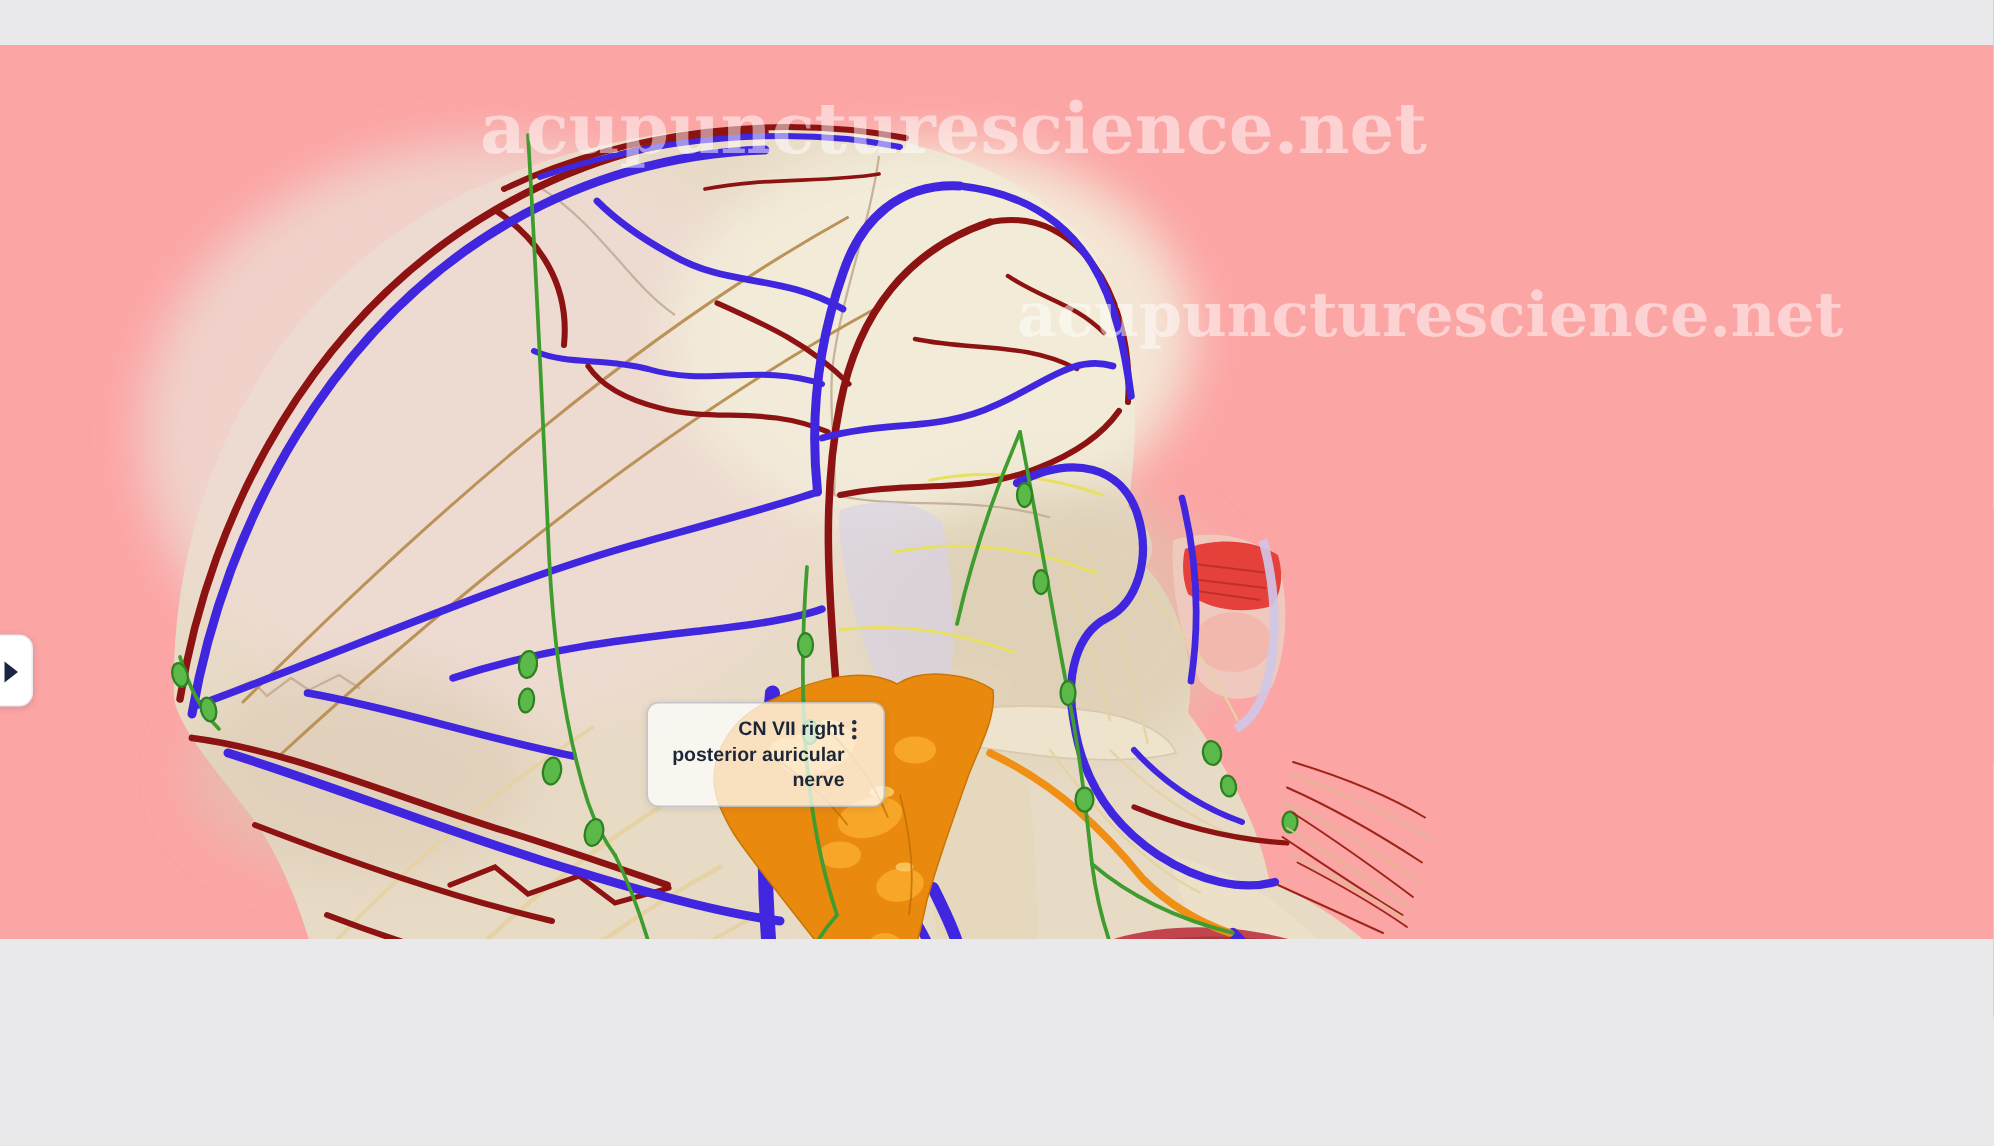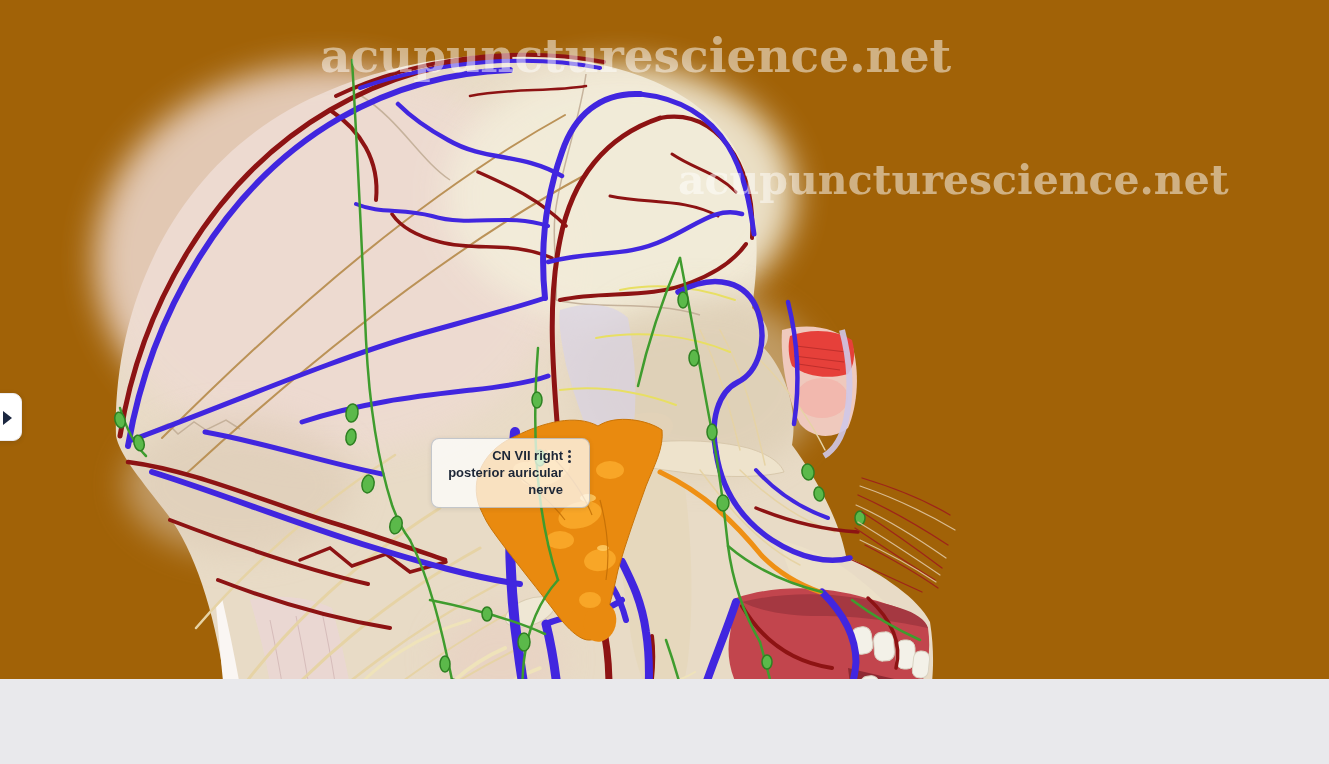--- a/index.html
+++ b/index.html
@@ -1,21 +1,21 @@
 <!DOCTYPE html>
 <html><head>
 <meta charset="utf-8">
 <style>
   * { margin:0; padding:0; box-sizing:border-box; }
   html,body { width:1329px; height:764px; }
   body { font-family:"Liberation Sans", sans-serif; background:#e9e9ec; }
 
   .stage {
-    position:relative; width:1329px; height:679px;
-    background:#a16207; overflow:hidden;
+    position:relative; width:1329px; height:596px;
+    background:#fca5a5; overflow:hidden;margin-top:30px;
   }
   .viewport { position:absolute; inset:0; cursor:grab; }
 
   
   .toolbar {
     position:absolute; left:630px; top:5px; height:47px;
     background:#ffffff; border-radius:24px;
     display:flex; align-items:center; padding:0 12px 0 8px; gap:2px;
     box-shadow:0 2px 10px rgba(25,35,65,.12), 0 0 1px rgba(25,35,65,.10);
     z-index:30;

